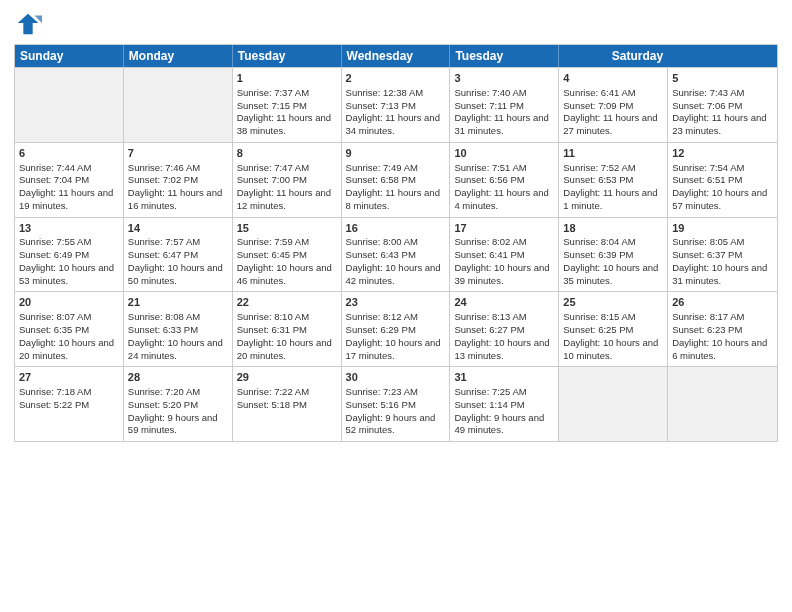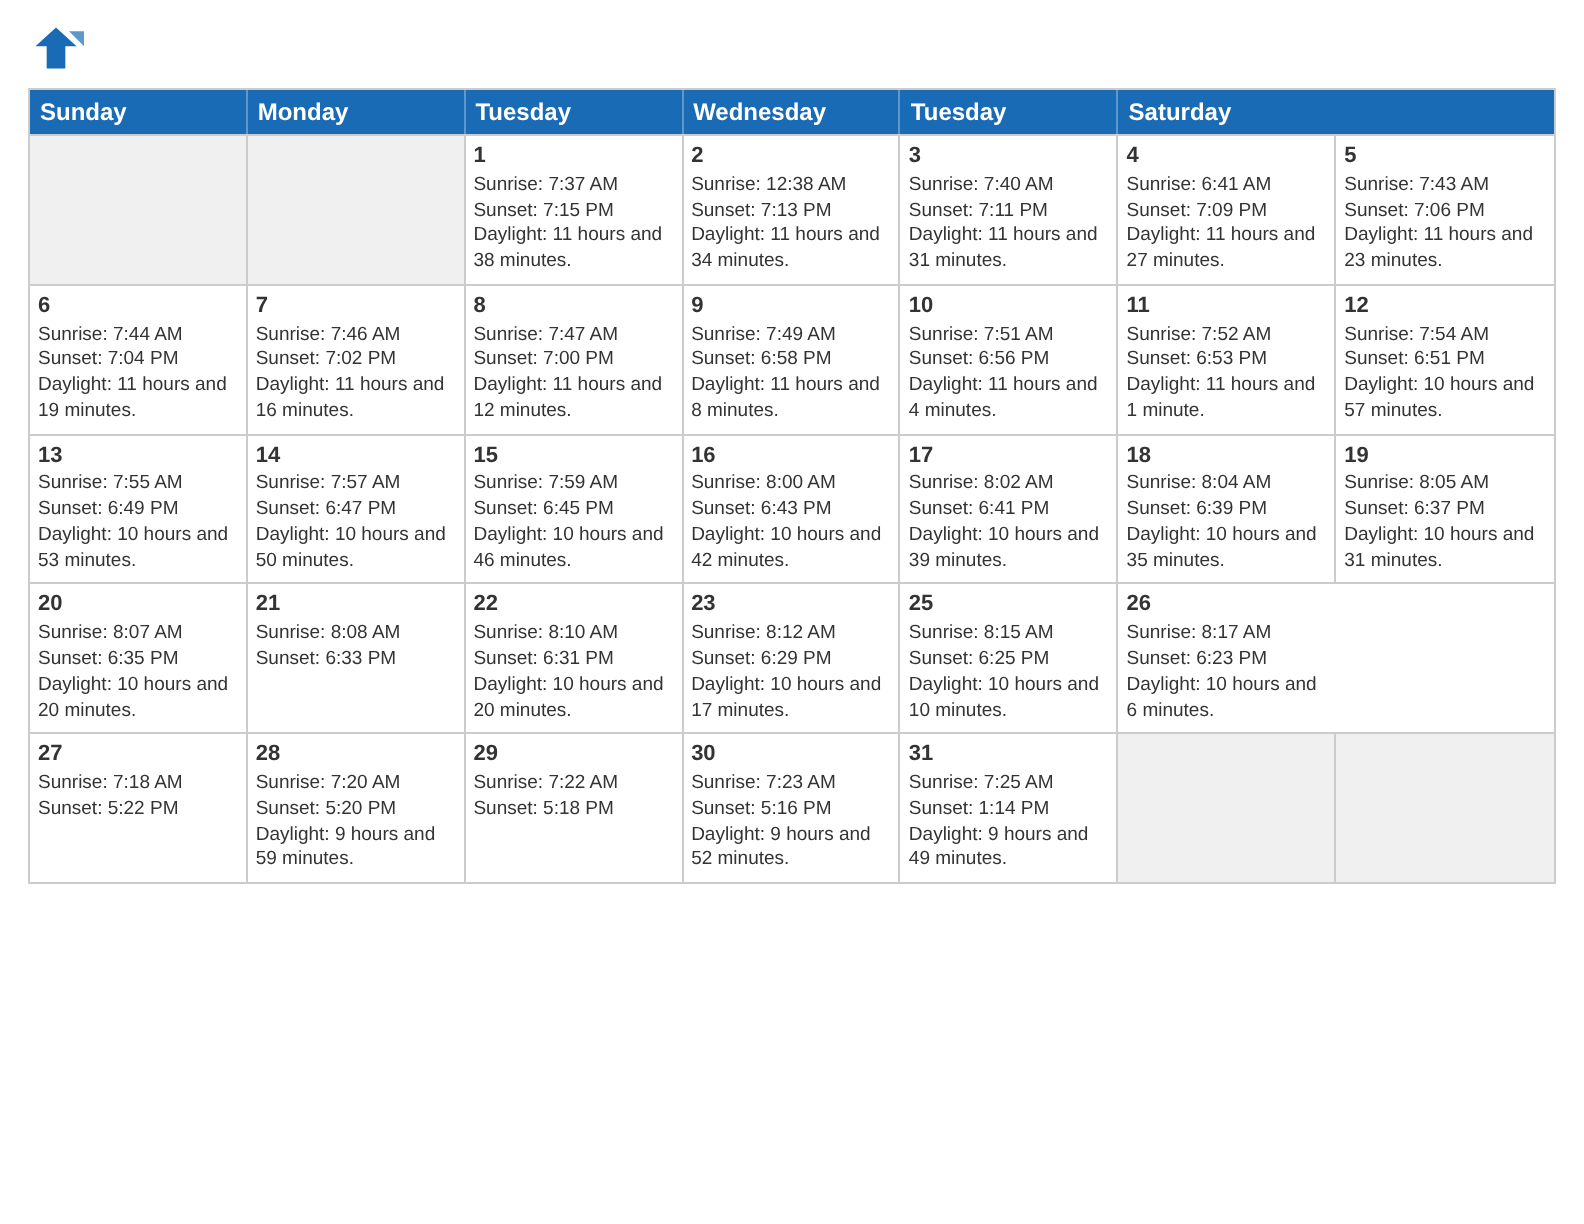--- a/index.html
+++ b/index.html
@@ -63,21 +63,21 @@
       background: #1a6bb5;
     }
     .cal-header-cell {
       color: #fff;
       font-size: 12px;
       font-weight: bold;
       padding: 4px 5px;
       text-align: left;
       border-right: 1px solid rgba(255,255,255,0.3);
     }
-    .cal-header-cell:last-child { border-right: none; }
+    .cal-header-cell:last-child { border-right: none; text-align: right; }
     .cal-body {
       flex: 1;
       display: flex;
       flex-direction: column;
     }
     .cal-week {
       display: grid;
       grid-template-columns: repeat(7, 1fr);
       flex: 1;
       border-top: 1px solid #ccc;
@@ -261,32 +261,39 @@
           <div class="cal-cell">
             <span class="day-num">20</span>
             <span class="cell-line">Sunrise: 8:07 AM</span>
             <span class="cell-line">Sunset: 6:35 PM</span>
             <span class="cell-line">Daylight: 10 hours and 20 minutes.</span>
           </div>
           <div class="cal-cell">
             <span class="day-num">21</span>
             <span class="cell-line">Sunrise: 8:08 AM</span>
             <span class="cell-line">Sunset: 6:33 PM</span>
+            <span class="cell-line">Daylight: 10 hours and 24 minutes.</span>
           </div>
           <div class="cal-cell">
             <span class="day-num">22</span>
             <span class="cell-line">Sunrise: 8:10 AM</span>
             <span class="cell-line">Sunset: 6:31 PM</span>
             <span class="cell-line">Daylight: 10 hours and 20 minutes.</span>
           </div>
           <div class="cal-cell">
             <span class="day-num">23</span>
             <span class="cell-line">Sunrise: 8:12 AM</span>
             <span class="cell-line">Sunset: 6:29 PM</span>
             <span class="cell-line">Daylight: 10 hours and 17 minutes.</span>
+          </div>
+          <div class="cal-cell">
+            <span class="day-num">24</span>
+            <span class="cell-line">Sunrise: 8:13 AM</span>
+            <span class="cell-line">Sunset: 6:27 PM</span>
+            <span class="cell-line">Daylight: 10 hours and 13 minutes.</span>
           </div>
           <div class="cal-cell">
             <span class="day-num">25</span>
             <span class="cell-line">Sunrise: 8:15 AM</span>
             <span class="cell-line">Sunset: 6:25 PM</span>
             <span class="cell-line">Daylight: 10 hours and 10 minutes.</span>
           </div>
           <div class="cal-cell">
             <span class="day-num">26</span>
             <span class="cell-line">Sunrise: 8:17 AM</span>

